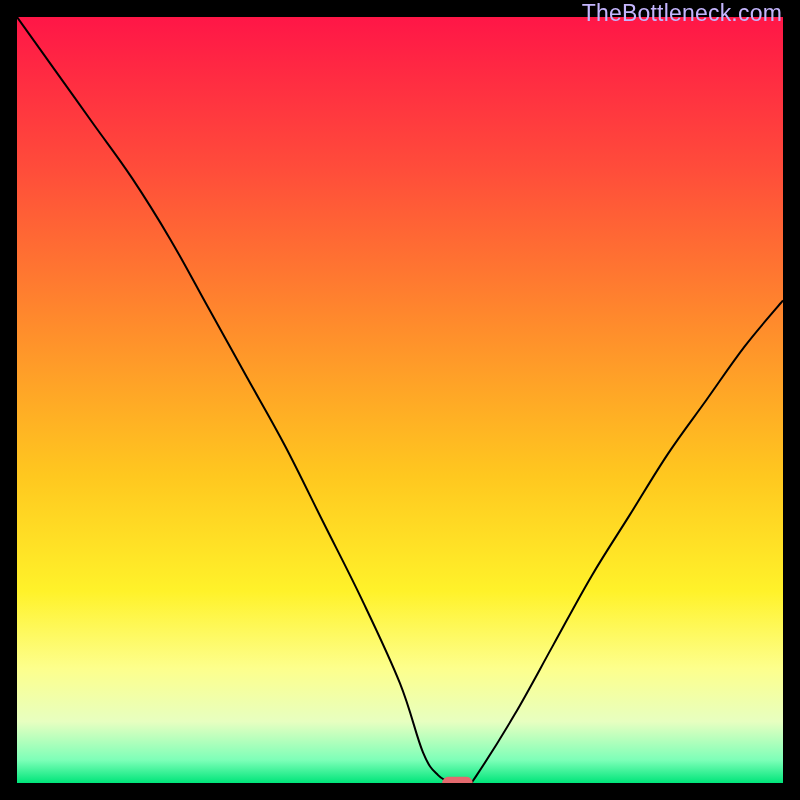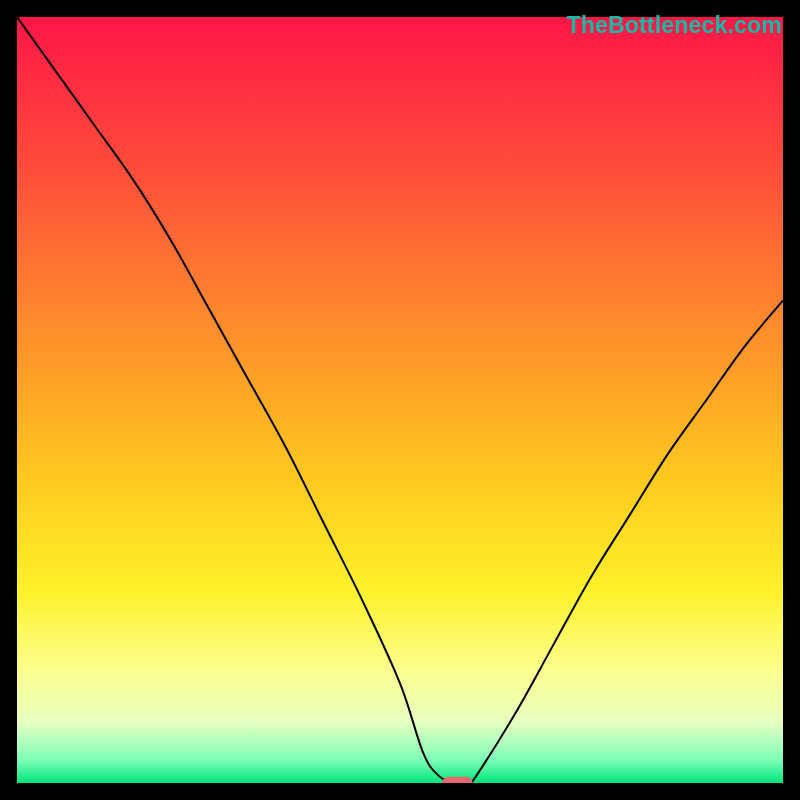--- a/index.html
+++ b/index.html
@@ -19,26 +19,26 @@
   .plot-area {
     position: absolute;
     left: 17px;
     top: 17px;
     width: 766px;
     height: 766px;
     overflow: hidden;
   }
   .watermark {
     position: absolute;
-    top: 12px;
+    top: 0px;
     right: 18px;
     font-family: Arial, Helvetica, sans-serif;
-    font-weight: 700;
+    font-weight: 400;
     font-size: 23px;
-    color: #14b8a6;
+    color: #c4b5fd;
     letter-spacing: 0.2px;
   }
   svg {
     display: block;
   }
 </style>
 </head>
 <body>
 
 <div class="frame">

